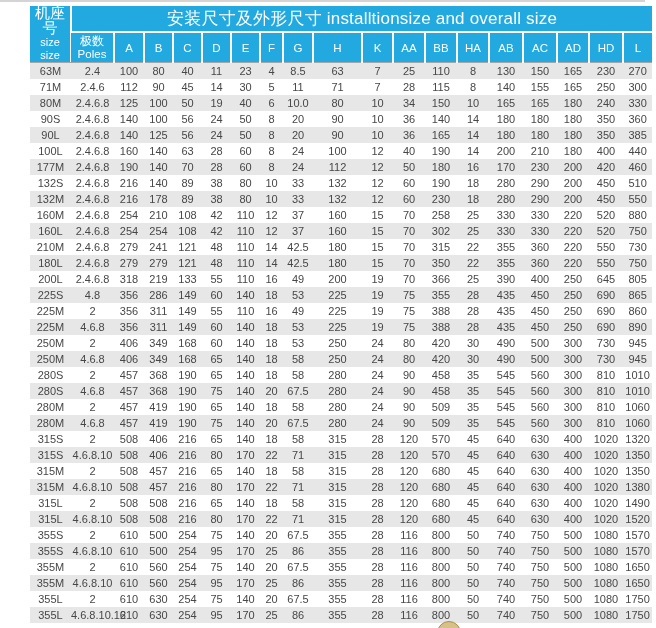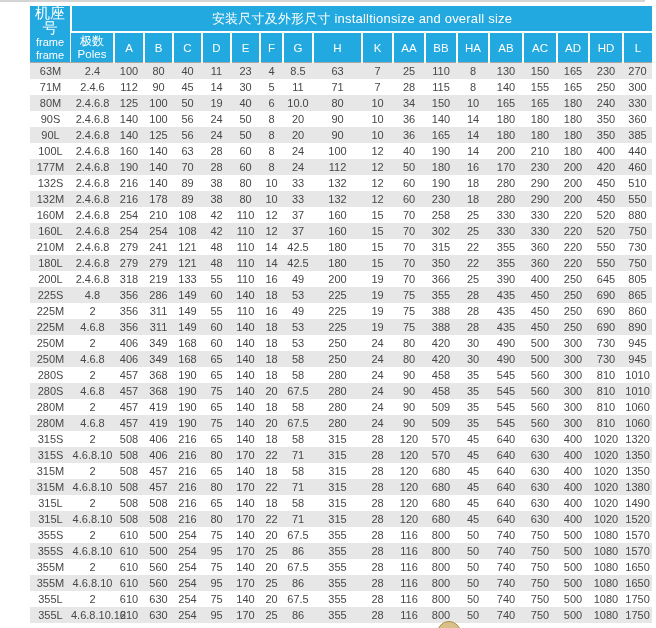--- a/index.html
+++ b/index.html
@@ -18,21 +18,21 @@
     border-collapse:collapse; table-layout:fixed;
   }
   thead th {
     background:#22a9e0; color:#ffffff; font-weight:normal;
     text-align:center; vertical-align:middle;
     border-left:2px solid #ffffff;
     overflow:hidden;
   }
   thead th:first-child { border-left:none; }
   tr.title-row th.title-th {
-    height:24px; font-size:13px; letter-spacing:0.2px;
+    height:24px; font-size:17px; letter-spacing:0.2px;
   }
   th.frame-th {
     font-size:11px; line-height:13px;
     border-bottom:1px solid #a6a6a6;
   }
   th.frame-th .zh { font-size:15px; }
   tr.cols-row th {
     height:28px; font-size:11.5px;
     border-top:2px solid #ffffff;
     border-bottom:1px solid #a6a6a6;
@@ -78,21 +78,21 @@
         <col style="width:34px">
       <col style="width:34px">
         <col style="width:32px">
         <col style="width:34px">
       <col style="width:29px">
     </colgroup>
     <thead>
       <tr class="title-row">
         <th class="frame-th" rowspan="2">
           <span class="zh">机座号</span><br>
-          <span class="en">frame frame</span>
+          <span class="en">size size</span>
         </th>
         <th class="title-th" colspan="18">安装尺寸及外形尺寸 installtionsize and overall size</th>
       </tr>
       <tr class="cols-row">
         <th class="poles-th">
           <span class="zh">极数</span><br>
           <span class="en">Poles</span>
         </th>
         <th>A</th>
         <th>B</th>

